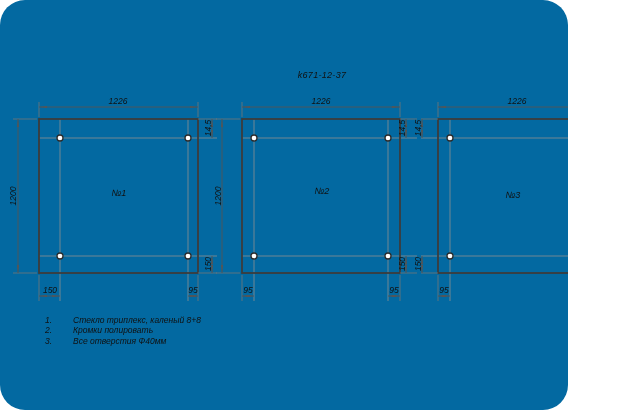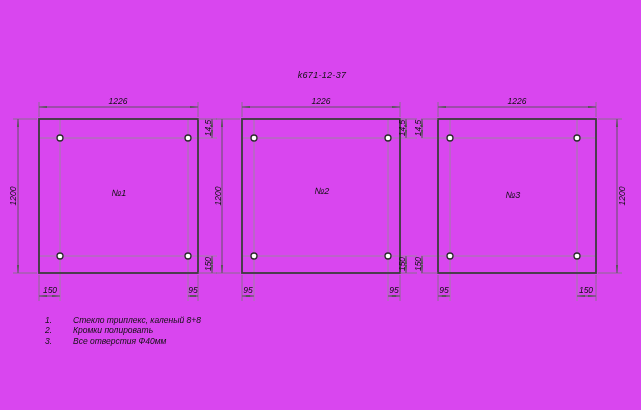--- a/index.html
+++ b/index.html
@@ -1,22 +1,23 @@
 <!DOCTYPE html>
 <html><head>
 <meta charset="utf-8">
 <style>
   html, body { margin: 0; padding: 0; background: #ffffff; }
   #stage {
     position: relative;
-    width: 641px;
+    width: 568px;
     height: 410px;
-    background: #d946ef;
+    background: #0369a1;
     overflow: hidden;
     font-family: "Liberation Sans", sans-serif;
+    border-radius: 25px;
   }
   svg { display: block; }
   .outline { fill: none; stroke: #3c3c3c; stroke-width: 1.8; }
   .cl      { stroke: #8f8f8f; stroke-width: 0.8; }
   .ext     { stroke: #777777; stroke-width: 0.8; }
   .dim     { stroke: #555555; stroke-width: 0.9; }
   .hole    { fill: #ffffff; stroke: #2b2b2b; stroke-width: 1.3; }
   text {
     font-family: "Liberation Sans", sans-serif;
     font-style: italic;

